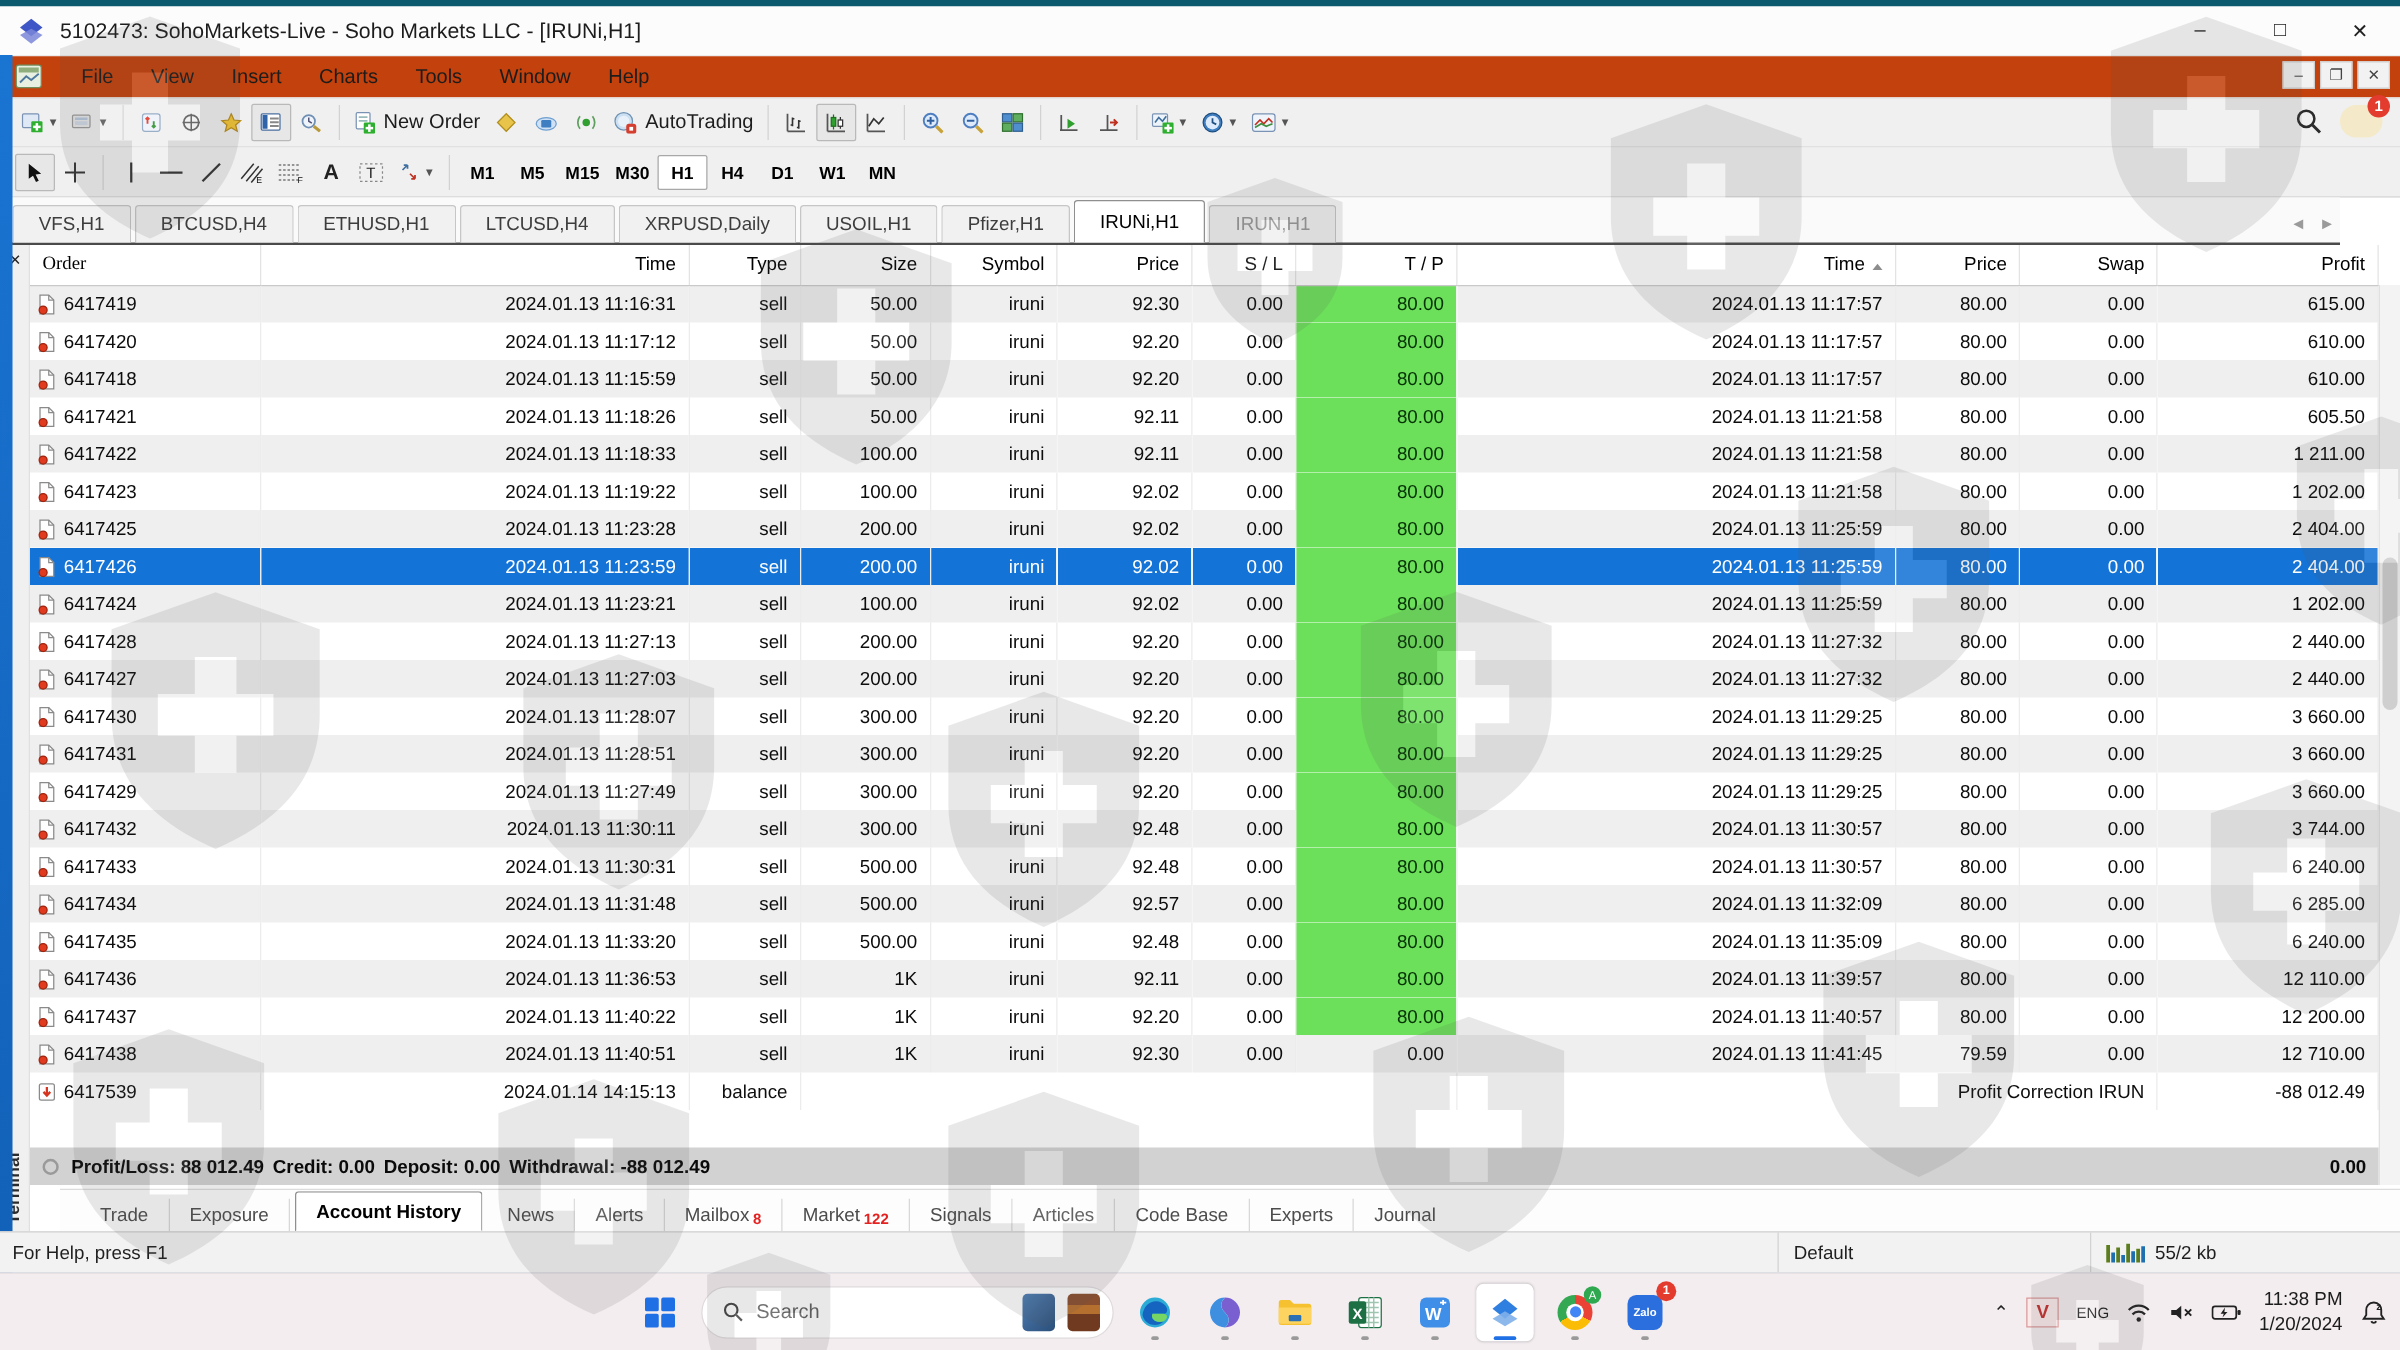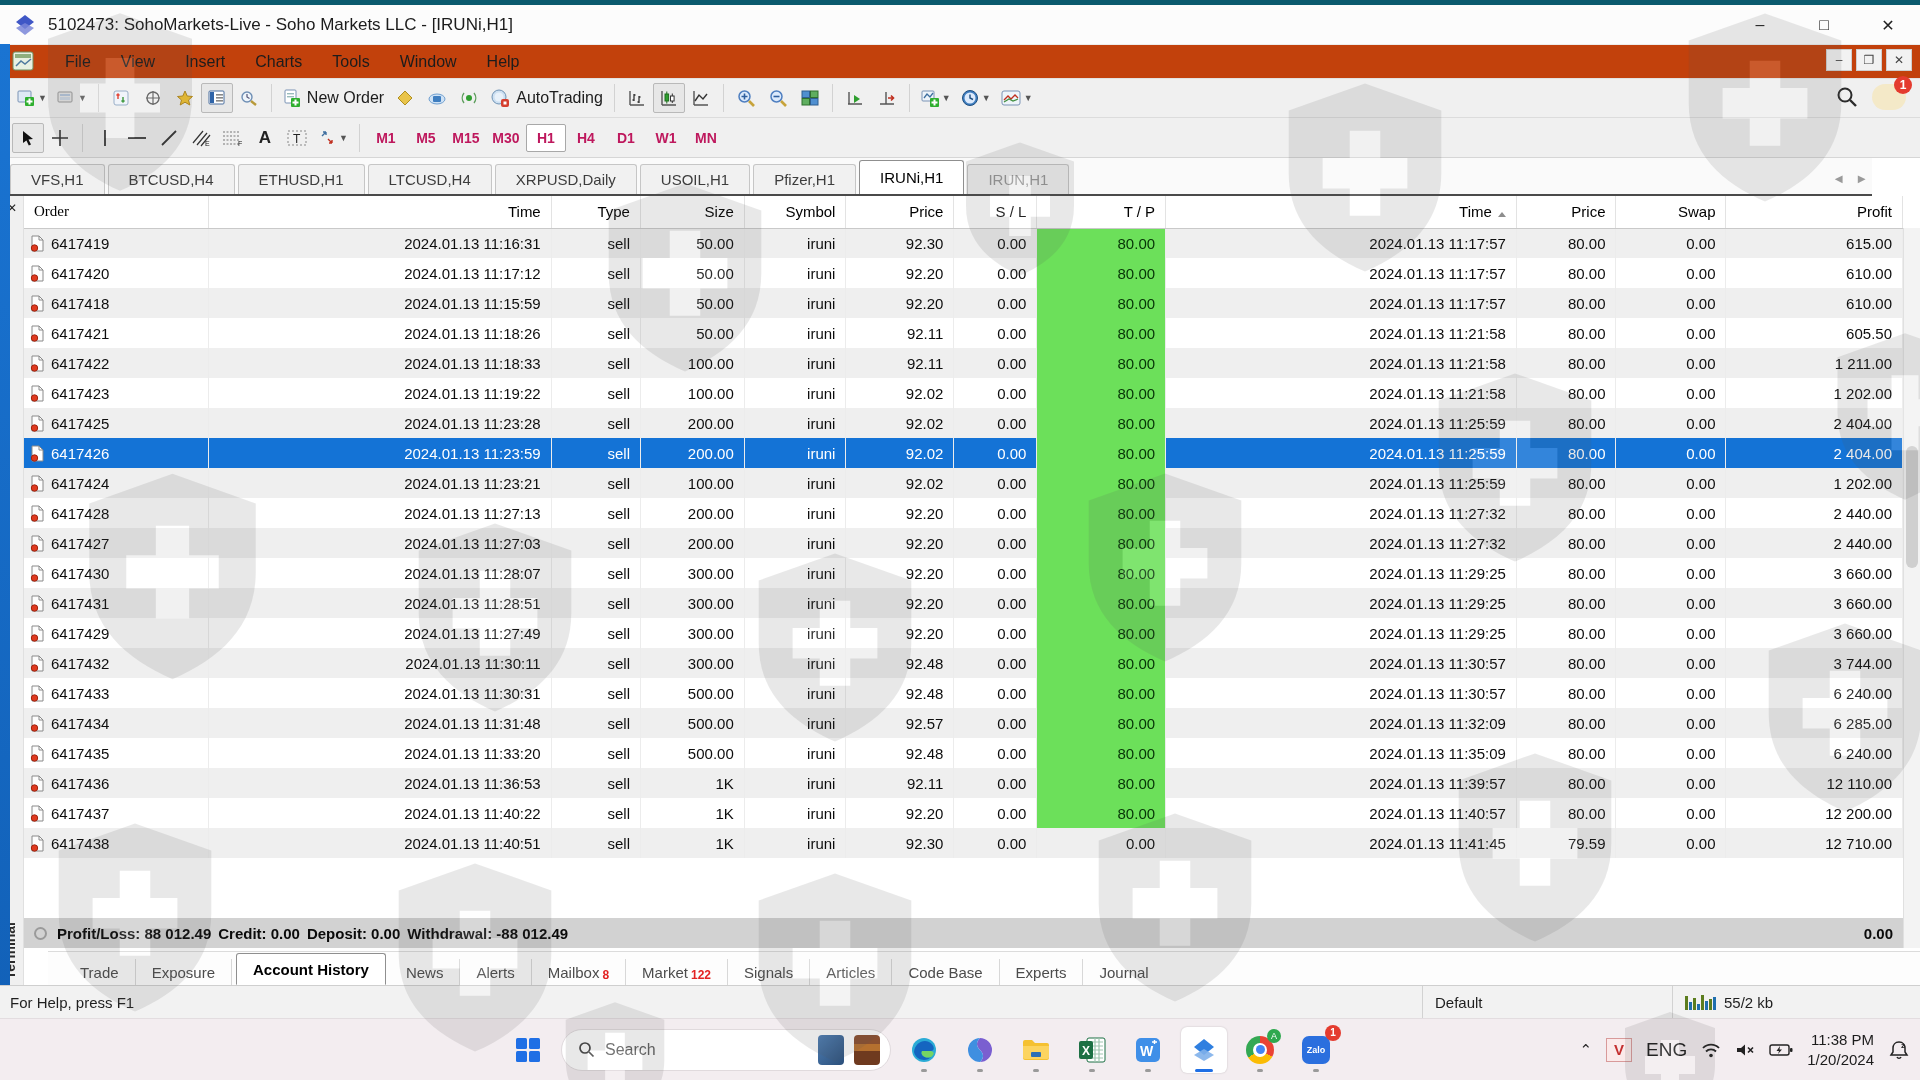--- a/index.html
+++ b/index.html
@@ -26,21 +26,21 @@
   .child-btn { width:26px; height:22px; border:1px solid #cfcfcf; background:#f2f2f2; font-size:12px; color:#444; display:flex; align-items:center; justify-content:center; }
 
   
   .toolbar1 { position:absolute; top:78px; left:0; width:1920px; height:40px; background:#f0f0f0; border-top:1px solid #e2e2e2; border-bottom:1px solid #dcdcdc; display:flex; align-items:center; padding-left:12px; }
   .toolbar2 { position:absolute; top:118px; left:0; width:1920px; height:40px; background:#f0f0f0; border-bottom:1px solid #d6d6d6; display:flex; align-items:center; padding-left:12px; }
   .tbtn { height:30px; min-width:32px; display:flex; align-items:center; justify-content:center; border:1px solid transparent; border-radius:2px; font-size:15px; color:#333; padding:0 4px; }
   .tbtn.pressed { background:#e7e7e7; border:1px solid #b9b9b9; }
   .tbtn .lbl { margin-left:6px; font-size:16px; color:#1c1c1c; }
   .tsep { width:1px; height:28px; background:#d2d2d2; margin:0 6px; }
   .dd { font-size:9px; color:#555; margin-left:3px; }
-  .tf { height:28px; min-width:40px; display:flex; align-items:center; justify-content:center; font-size:14px; font-weight:bold; color:#be185d; border:1px solid transparent; }
+  .tf { height:28px; min-width:40px; display:flex; align-items:center; justify-content:center; font-size:14px; font-weight:bold; color:#000000; border:1px solid transparent; }
   .tf.active { background:#fff; border:1px solid #a8a8a8; border-radius:2px; }
   .toolbar-overlay-right { position:absolute; right:14px; top:84px; display:flex; align-items:center; gap:14px; z-index:70; }
   .badge-circle { width:34px; height:26px; background:#f4e9c8; border-radius:14px; position:relative; }
   .badge-red { position:absolute; right:-6px; top:-8px; background:#e43b2f; color:#fff; border-radius:50%; width:18px; height:18px; font-size:12px; font-weight:bold; display:flex; align-items:center; justify-content:center; }
 
   
   .charttabs { position:absolute; top:158px; left:0; width:1872px; height:38px; background:#fafafa; border-bottom:2px solid #4a4a4a; display:flex; align-items:flex-end; padding-left:10px; }
   .ctab { height:30px; padding:0 20px; display:flex; align-items:center; font-size:15px; color:#3d3d3d; background:#f1f1f1; border:1px solid #c6c6c6; border-bottom:none; border-radius:3px 3px 0 0; margin-right:3px; }
   .ctab.active { background:#fff; color:#000; height:34px; border-color:#8f8f8f; position:relative; z-index:2; }
   .ctab.dimmed { color:#979797; }
@@ -92,21 +92,21 @@
   .taskbar { position:absolute; top:1018px; left:0; width:1920px; height:62px; background:#f3edf0; border-top:1px solid #e3dde0; display:flex; align-items:center; z-index:57; }
   .tb-center { position:absolute; left:505px; display:flex; align-items:center; gap:10px; }
   .tb-app { width:46px; height:46px; display:flex; align-items:center; justify-content:center; position:relative; border-radius:6px; }
   .tb-app .dot { position:absolute; bottom:1px; left:50%; transform:translateX(-50%); width:6px; height:3px; border-radius:2px; background:#9a9a9a; }
   .tb-app.active { background:#fff; box-shadow:0 0 2px rgba(0,0,0,.2); }
   .tb-app.active .dot { width:18px; background:#1f6fe5; }
   .search-pill { width:330px; height:42px; background:#fff; border:1px solid #e0dadd; border-radius:21px; display:flex; align-items:center; padding:0 10px 0 16px; gap:10px; }
   .search-pill .ph { color:#5f5f5f; font-size:16px; flex:1; }
   .mini-img { width:26px; height:30px; border-radius:4px; }
   .tb-right { position:absolute; right:10px; display:flex; align-items:center; gap:14px; height:100%; }
-  .tb-right .txt { font-size:19px; color:#1c1c1c; }
+  .tb-right .txt { font-size:12px; color:#1c1c1c; }
   .clock { text-align:right; font-size:15px; line-height:1.3; color:#1c1c1c; }
   .chev { font-size:15px; color:#222; }
   .vicon { width:26px; height:24px; background:#fbeaea; border:1px solid #d89a9a; color:#c42f2f; font-weight:bold; font-size:15px; display:flex; align-items:center; justify-content:center; }
 
   
   .wm-layer { position:absolute; inset:0; z-index:200; pointer-events:none; }
   .wm { position:absolute; opacity:0.13; }
 
   svg { display:block; }
 </style>
@@ -945,20 +945,36 @@
             <td class="c2">sell</td>
             <td class="c3">1K</td>
             <td class="c4">iruni</td>
             <td class="c5">92.30</td>
             <td class="c6">0.00</td>
             <td class="c7">0.00</td>
             <td class="c8">2024.01.13 11:41:45</td>
             <td class="c9">79.59</td>
             <td class="c10">0.00</td>
             <td class="c11">12 710.00</td>
+          </tr>
+          <tr class="even">
+            <td class="c0">
+              <span class="ordcell">
+                <svg width="15" height="17" viewBox="0 0 15 17">
+                  <rect x="1.5" y="2" width="12" height="13" rx="1.5" fill="#fdfdfd" stroke="#8a8a8a"></rect>
+                  <path d="M7.5 4.5 V11 M4.8 8.5 L7.5 11.5 L10.2 8.5" stroke="#d43420" stroke-width="1.8" fill="none"></path>
+                </svg>
+                <span>6417539</span>
+              </span>
+            </td>
+            <td class="c1">2024.01.14 14:15:13</td>
+            <td class="c2">balance</td>
+            <td colspan="5"></td>
+            <td colspan="3">Profit Correction IRUN</td>
+            <td class="c11">-88 012.49</td>
           </tr>
         </tbody>
     </table>
     <div class="summaryrow">
       <span class="summary-dot"></span>
       <span class="summary-items" id="summary-items">
           <span>Profit/Loss: 88 012.49</span>
           <span>Credit: 0.00</span>
           <span>Deposit: 0.00</span>
           <span>Withdrawal: -88 012.49</span>

